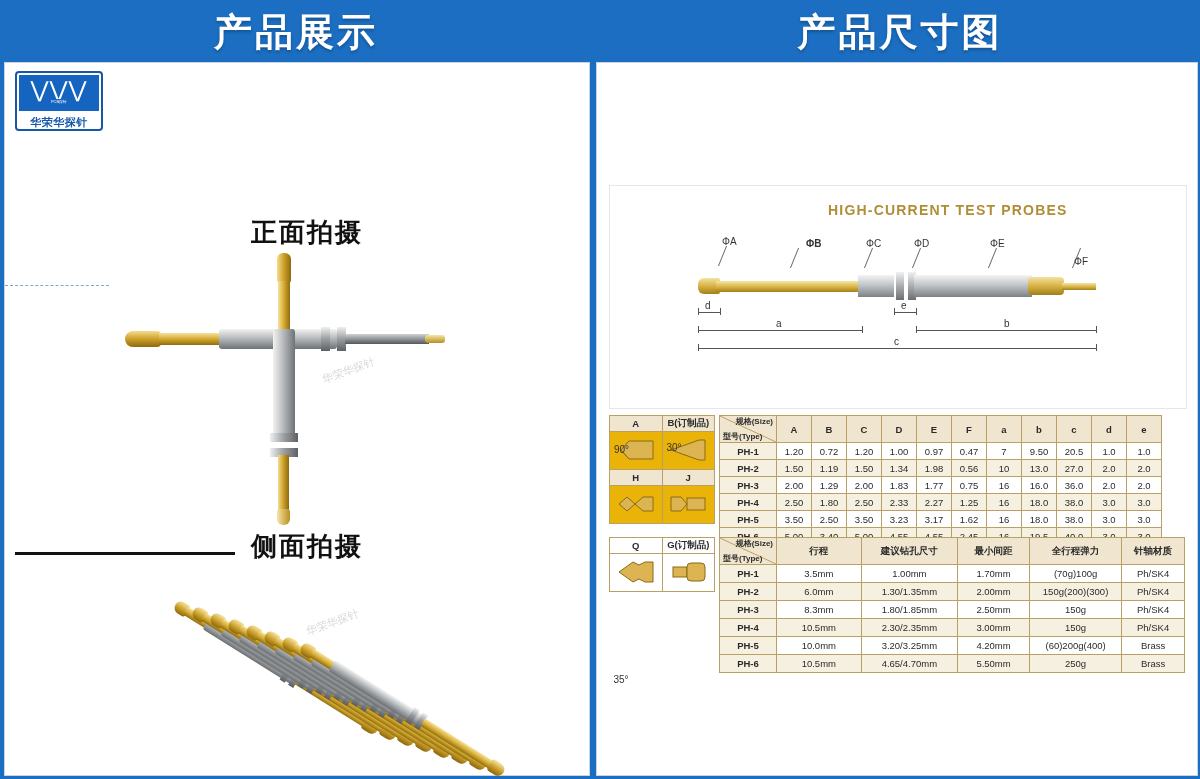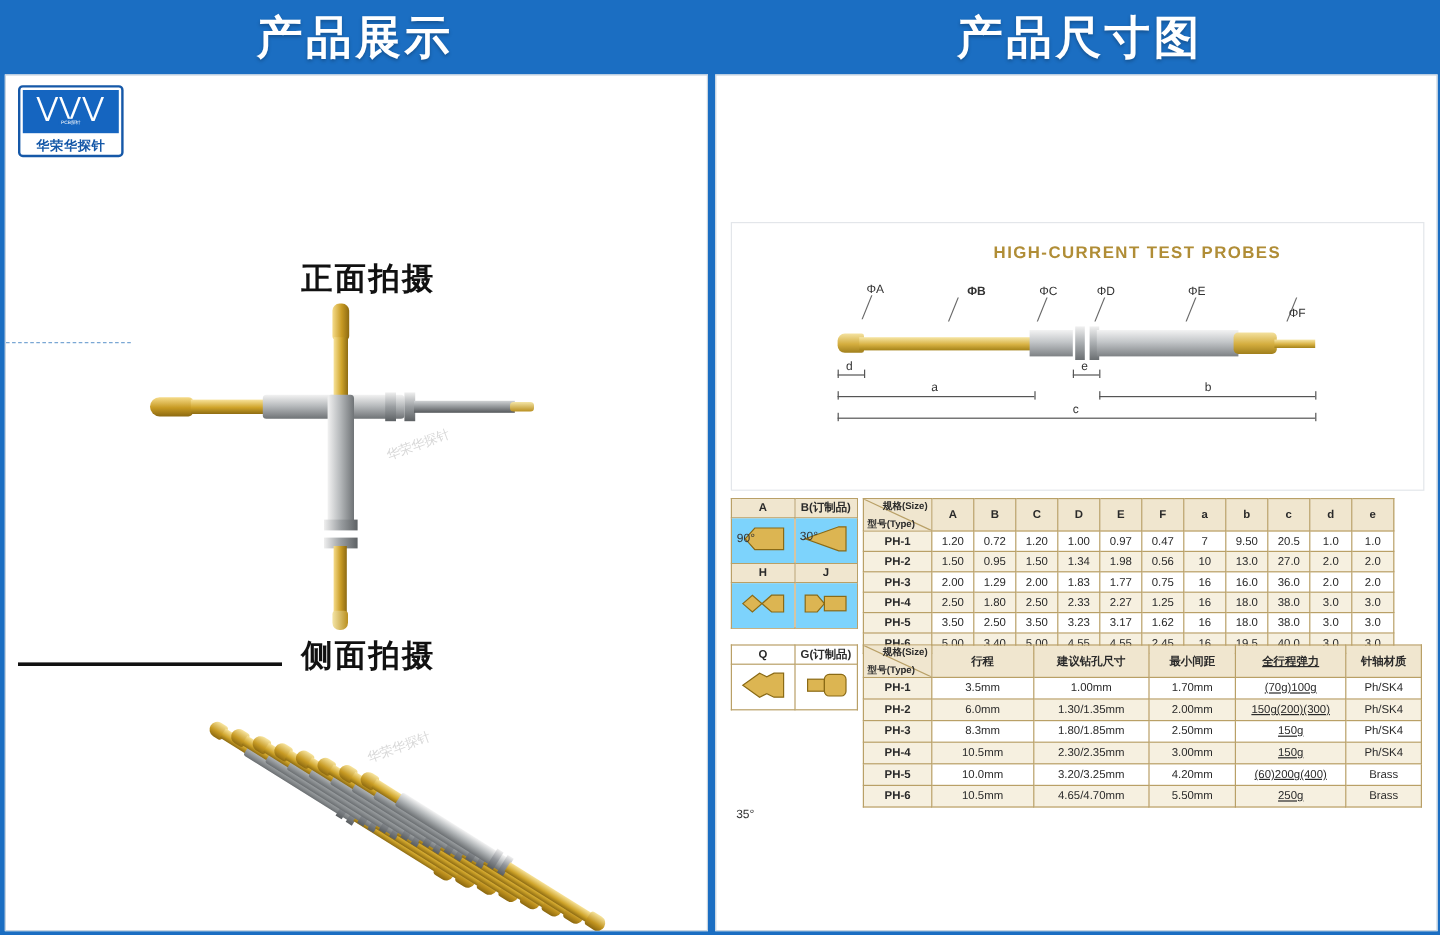--- a/index.html
+++ b/index.html
@@ -161,40 +161,40 @@
   .tbl-wrap{position:absolute;left:12px;top:352px;width:576px;}
   table{border-collapse:collapse;font-size:9.5px;color:#2a2a2a;}
   table td,table th{border:1px solid #b9a067;padding:0;text-align:center;
     height:16px;font-weight:normal;}
   .hdr-cell{background:#f0e6cf;font-weight:bold;}
   .type-cell{background:#f6f0e0;font-weight:bold;}
   .shade{background:#f6f0e0;}
   .white{background:#ffffff;}
 
   .shape-tbl{position:absolute;left:0;top:0;width:106px;}
-  .shape-tbl td{height:37px;width:53px;background:#7dd3fc;position:relative;}
+  .shape-tbl td{height:37px;width:53px;background:#eab308;position:relative;}
   .shape-tbl td.hd{height:15px;background:#f0e6cf;font-weight:bold;font-size:9.5px;}
 
   .main-tbl{position:absolute;left:110px;top:0;}
   .main-tbl td{width:34px;}
   .main-tbl td.first{width:56px;text-align:center;}
   .diag-head{position:relative;width:56px;height:26px;background:#f0e6cf;}
   .diag-head .tl{position:absolute;right:3px;top:0px;font-size:8px;}
   .diag-head .bl{position:absolute;left:3px;bottom:0px;font-size:8px;}
   .diag-head .slash{position:absolute;left:0;top:0;width:100%;height:100%;}
 
   .shape2-tbl{position:absolute;left:0;top:122px;width:106px;}
   .shape2-tbl td{height:37px;width:53px;background:#ffffff;}
   .spec-tbl{position:absolute;left:110px;top:122px;}
   .spec-tbl td{height:17px;}
   .spec-tbl td.c0{width:56px;}
   .spec-tbl td.c1{width:104px;}
   .spec-tbl td.c2{width:112px;}
   .spec-tbl td.c3{width:86px;}
-  .spec-tbl td.c4{width:104px;text-decoration:underline;}
+  .spec-tbl td.c4{width:104px;}
   .spec-tbl td.c5{width:74px;}
 </style>
 </head>
 <body>
 
 <div class="page">
 
   <div class="hdr hdr-right">产品尺寸图</div>
   <div class="hdr hdr-left">产品展示</div>
 
@@ -452,21 +452,21 @@
           <td class="white">0.47</td>
           <td class="white">7</td>
           <td class="white">9.50</td>
           <td class="white">20.5</td>
           <td class="white">1.0</td>
           <td class="white">1.0</td>
         </tr>
         <tr>
           <td class="first type-cell">PH-2</td>
           <td class="shade">1.50</td>
-          <td class="shade">0.95</td>
+          <td class="shade">1.19</td>
           <td class="shade">1.50</td>
           <td class="shade">1.34</td>
           <td class="shade">1.98</td>
           <td class="shade">0.56</td>
           <td class="shade">10</td>
           <td class="shade">13.0</td>
           <td class="shade">27.0</td>
           <td class="shade">2.0</td>
           <td class="shade">2.0</td>
         </tr>

